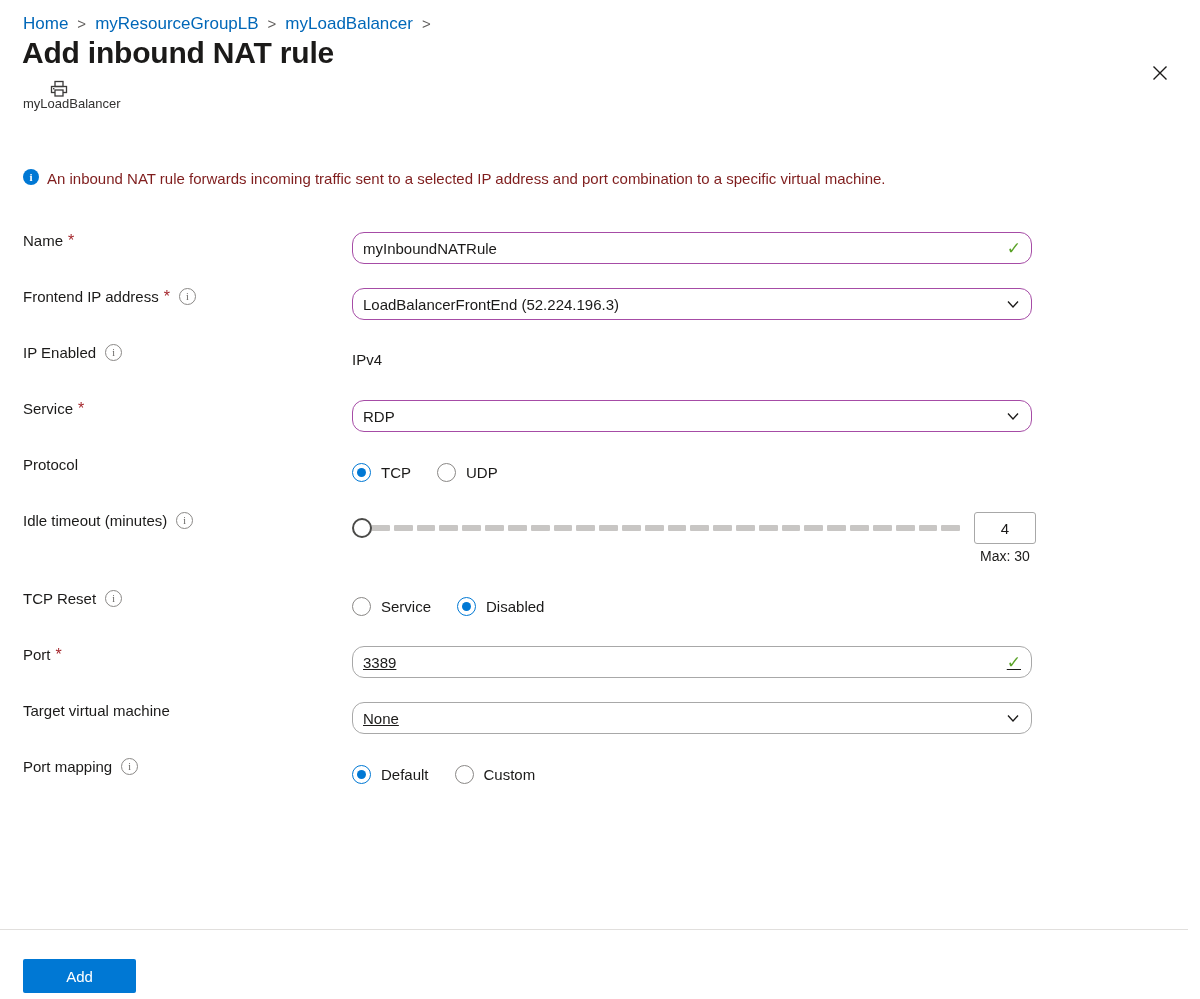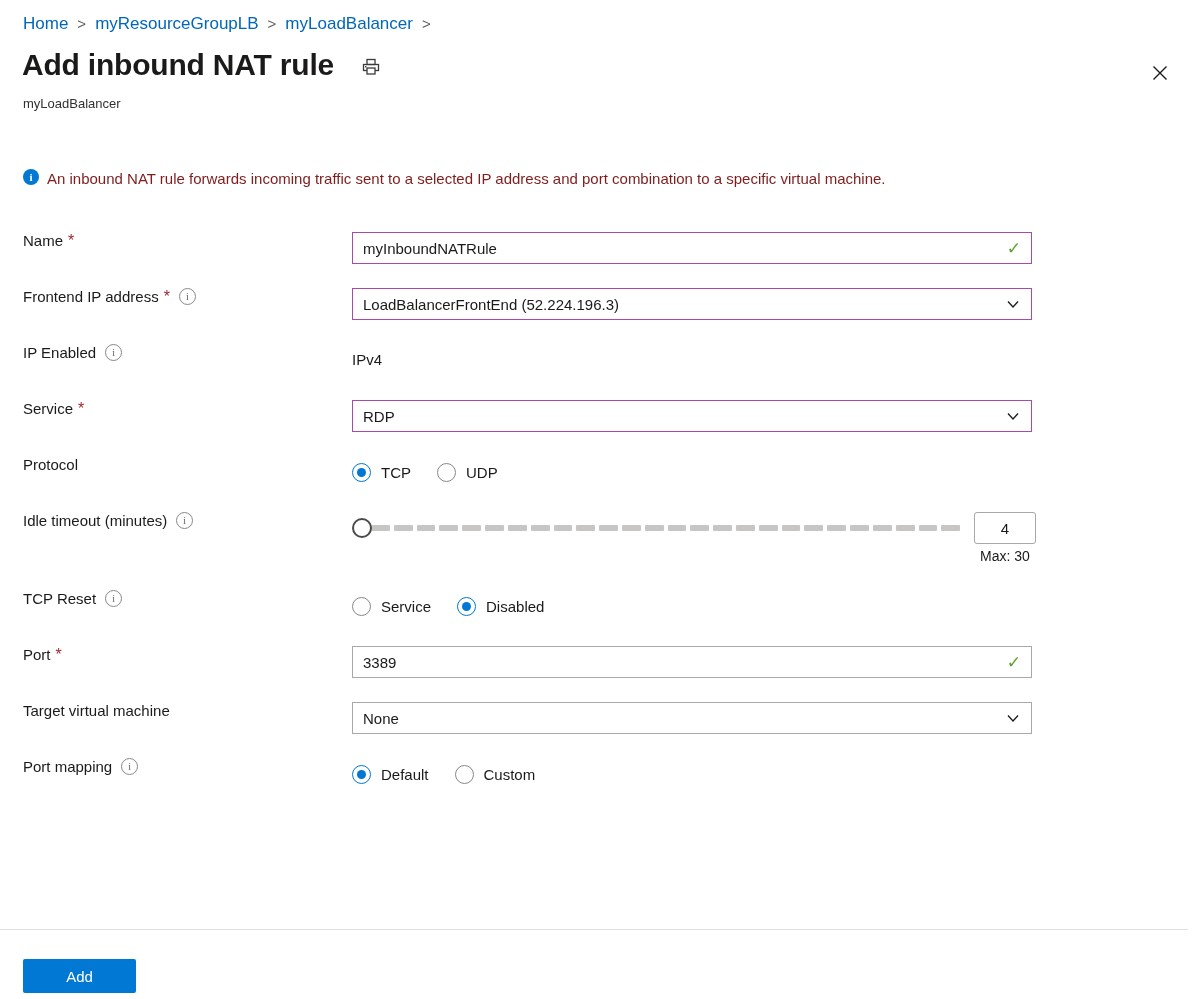--- a/index.html
+++ b/index.html
@@ -35,23 +35,24 @@
   .crumb-sep {
     color: #605e5c;
     margin: 0 9px;
     font-size: 15px;
   }
 
   
   .title-row {
     position: absolute;
     left: 22px;
-    top: 48px;
+    top: 36px;
     display: flex;
     align-items: flex-start;
+    flex-direction: column;
   }
   .page-title {
     font-size: 30px;
     font-weight: 600;
     letter-spacing: -0.2px;
     color: #1b1a19;
     white-space: nowrap;
   }
   .print-btn {
     margin-left: 22px;
@@ -163,30 +164,31 @@
     flex: 1 1 auto;
     position: relative;
   }
 
   .input {
     width: 680px;
     height: 32px;
     box-sizing: border-box;
     border: 1px solid #a64ca6;
     background: #ffffff;
-    border-radius: 0;
+    border-radius: 12px;
     display: flex;
     align-items: center;
     padding: 0 10px;
     font-size: 15px;
     color: #1b1a19;
     position: relative;
   }
   .input.gray {
     border-color: #a8a8a8;
+    text-decoration: underline;
   }
   .input .val {
     flex: 1 1 auto;
     white-space: nowrap;
     overflow: hidden;
   }
   .check {
     color: #5ba329;
     font-size: 17px;
     line-height: 1;

